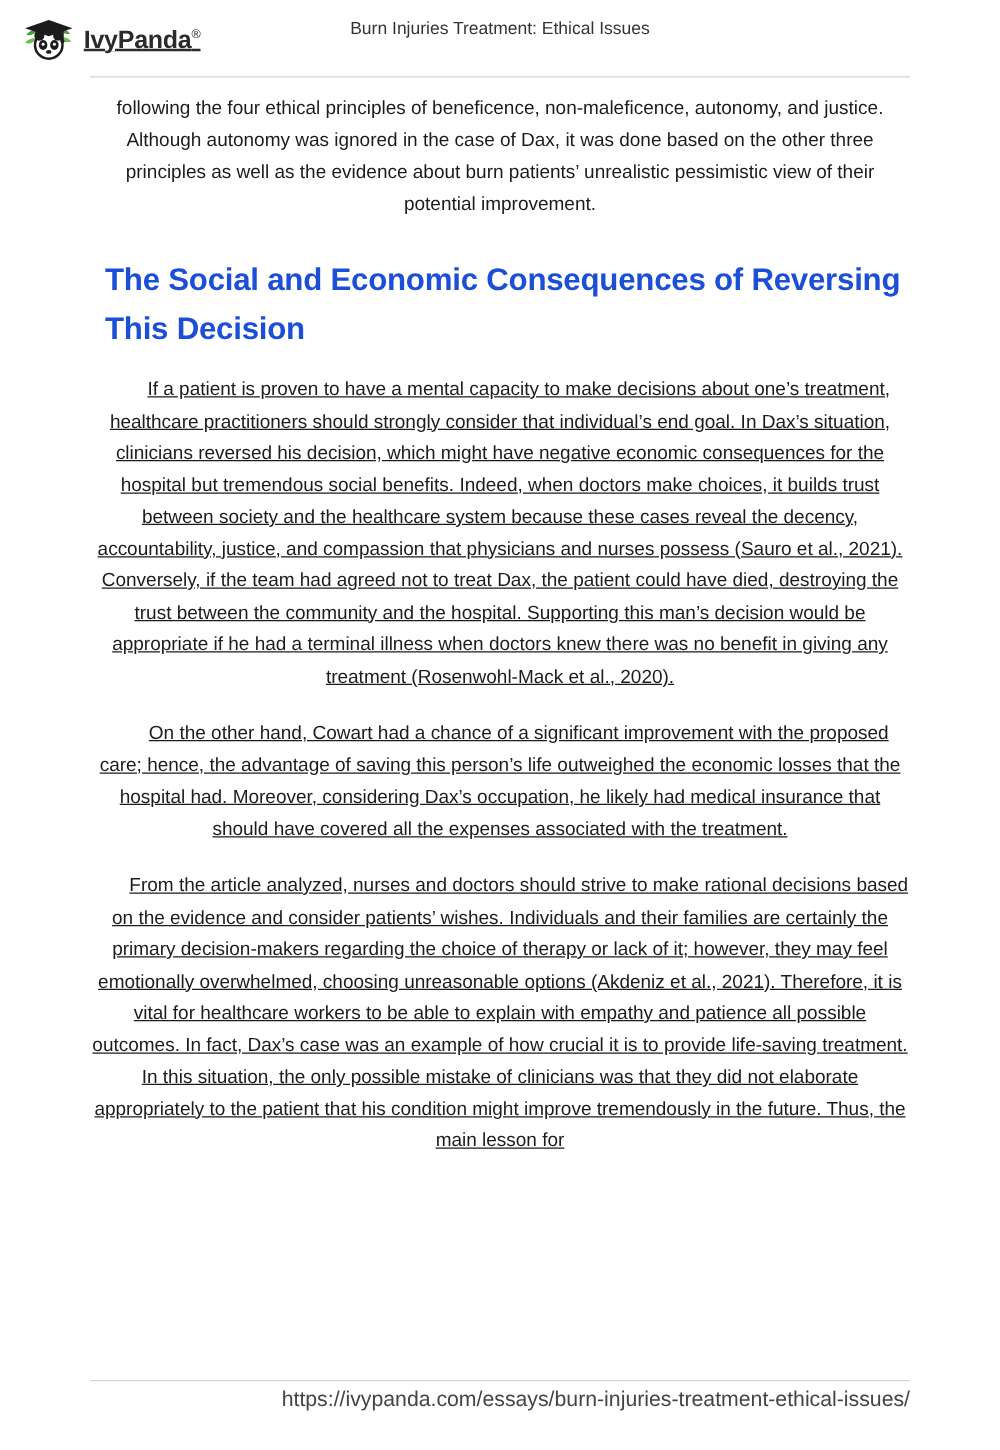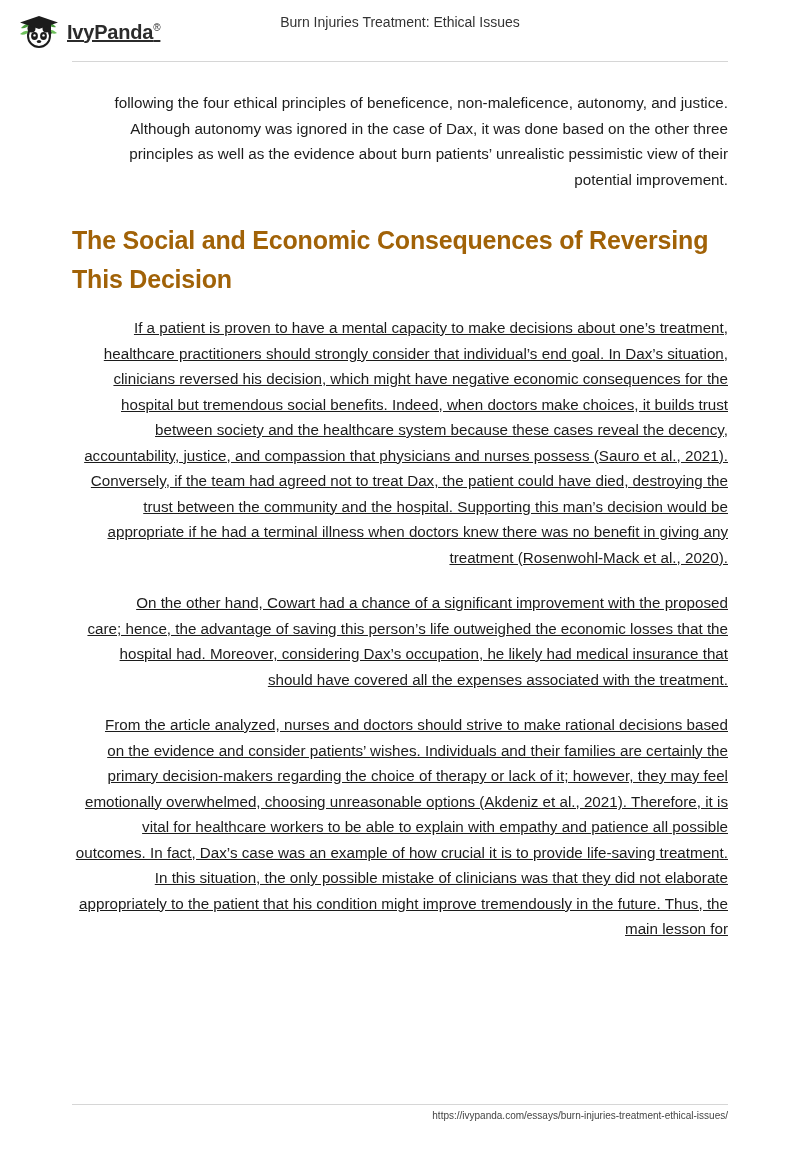--- a/index.html
+++ b/index.html
@@ -78,59 +78,59 @@
   }
 
   
   .content {
     position: absolute;
     left: 72px;
     top: 74px;
     width: 656px;
   }
   p.para {
-    margin: 16px 0 0 0;
+    margin: 0 0 0 0;
     font-size: 15.2px;
     line-height: 25.5px;
     color: #1c1c1c;
-    text-align: right;
+    text-align: center;
   }
   p.para + p.para {
     margin-top: 20px;
   }
   p.indent {
     text-indent: 30px;
     text-decoration: underline;
   }
   h2.heading {
     font-size: 25px;
     line-height: 39px;
     font-weight: bold;
-    color: #a16207;
-    margin: 29px 0 16px 0;
+    color: #1d4ed8;
+    margin: 29px 0 16px 12px;
     letter-spacing: -0.2px;
   }
   h2.heading.tight {
     margin-top: 31px;
   }
 
   
   .footer-rule {
     position: absolute;
     left: 72px;
     right: 72px;
     top: 1104px;
     height: 1px;
     background: #d6d6d6;
   }
   .footer-url {
     position: absolute;
     right: 72px;
     top: 1110px;
-    font-size: 10px;
+    font-size: 17px;
     color: #444444;
     text-align: right;
   }
 </style>
 </head>
 <body>
 
 <div class="page">
 
   <div class="header">

